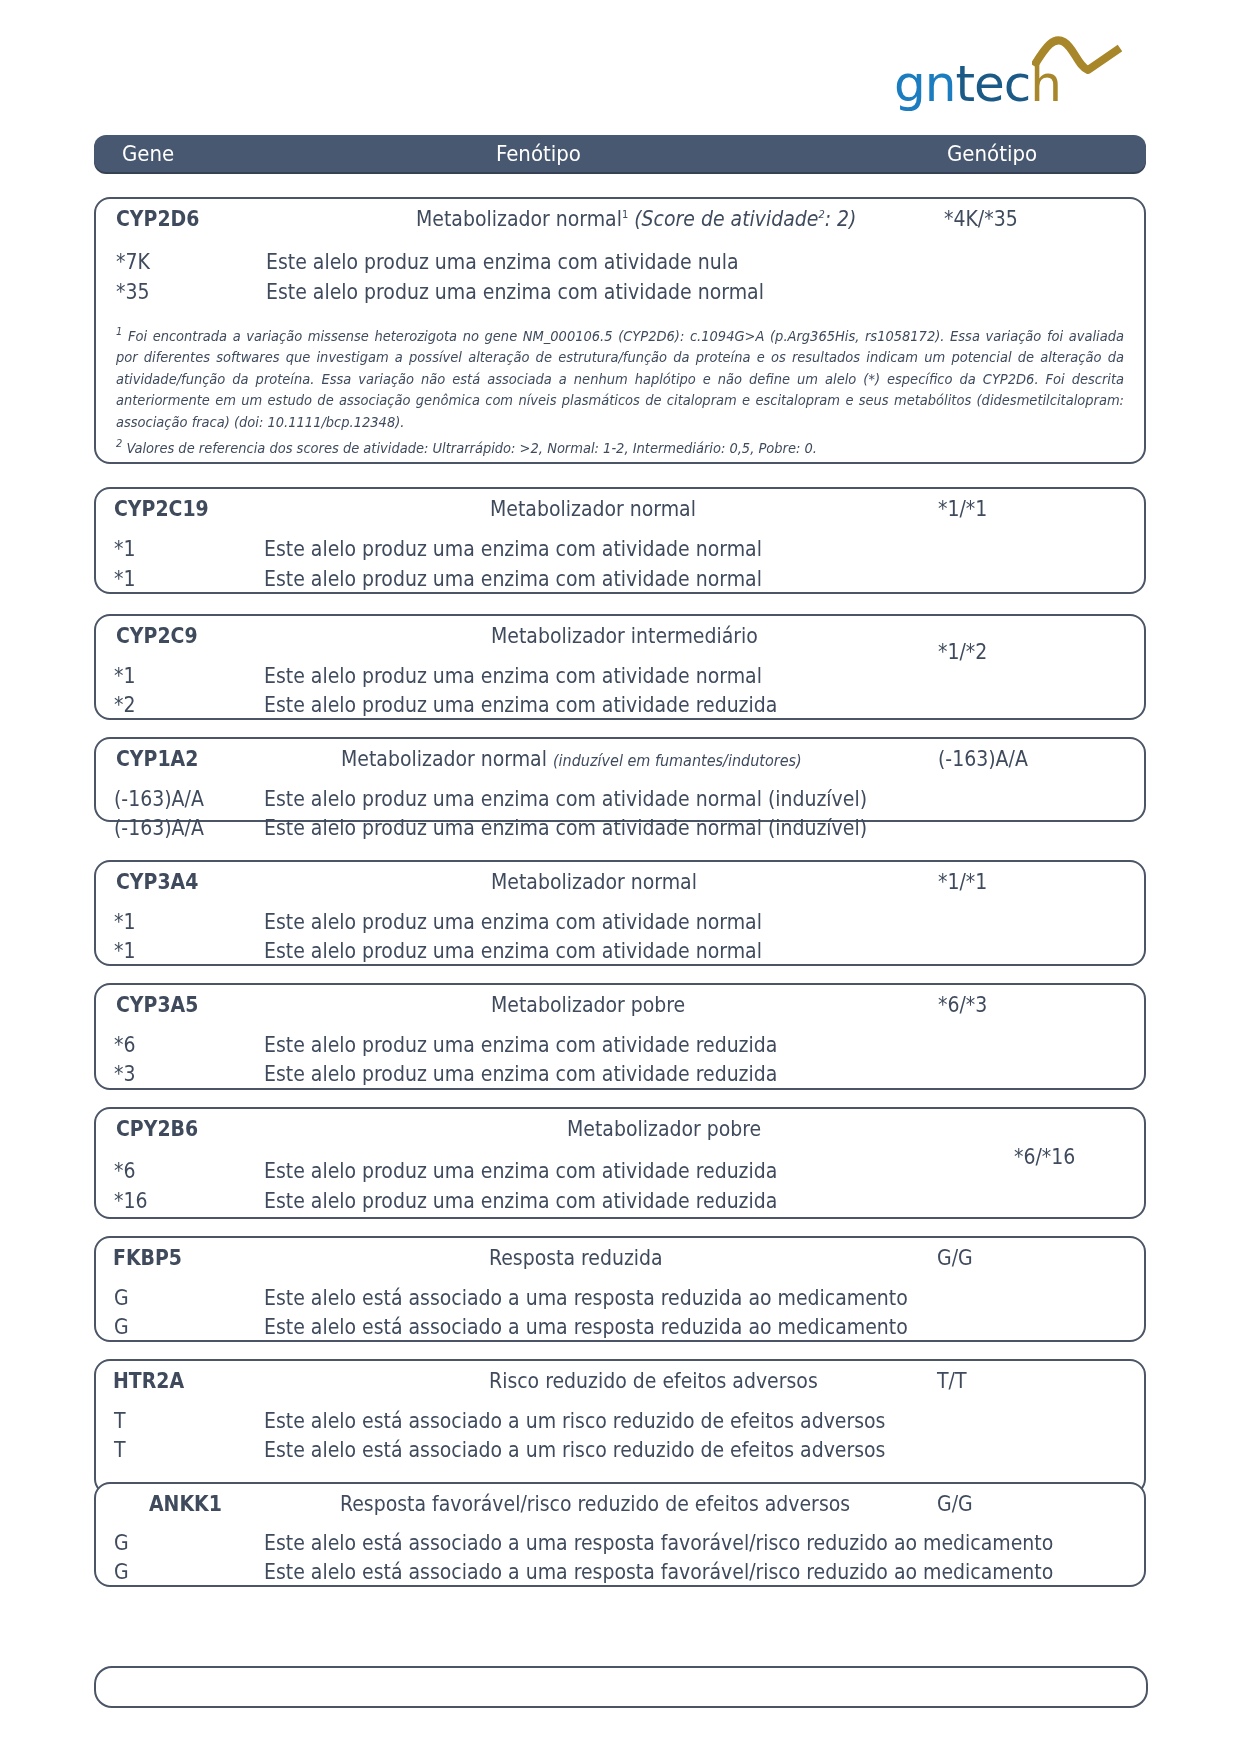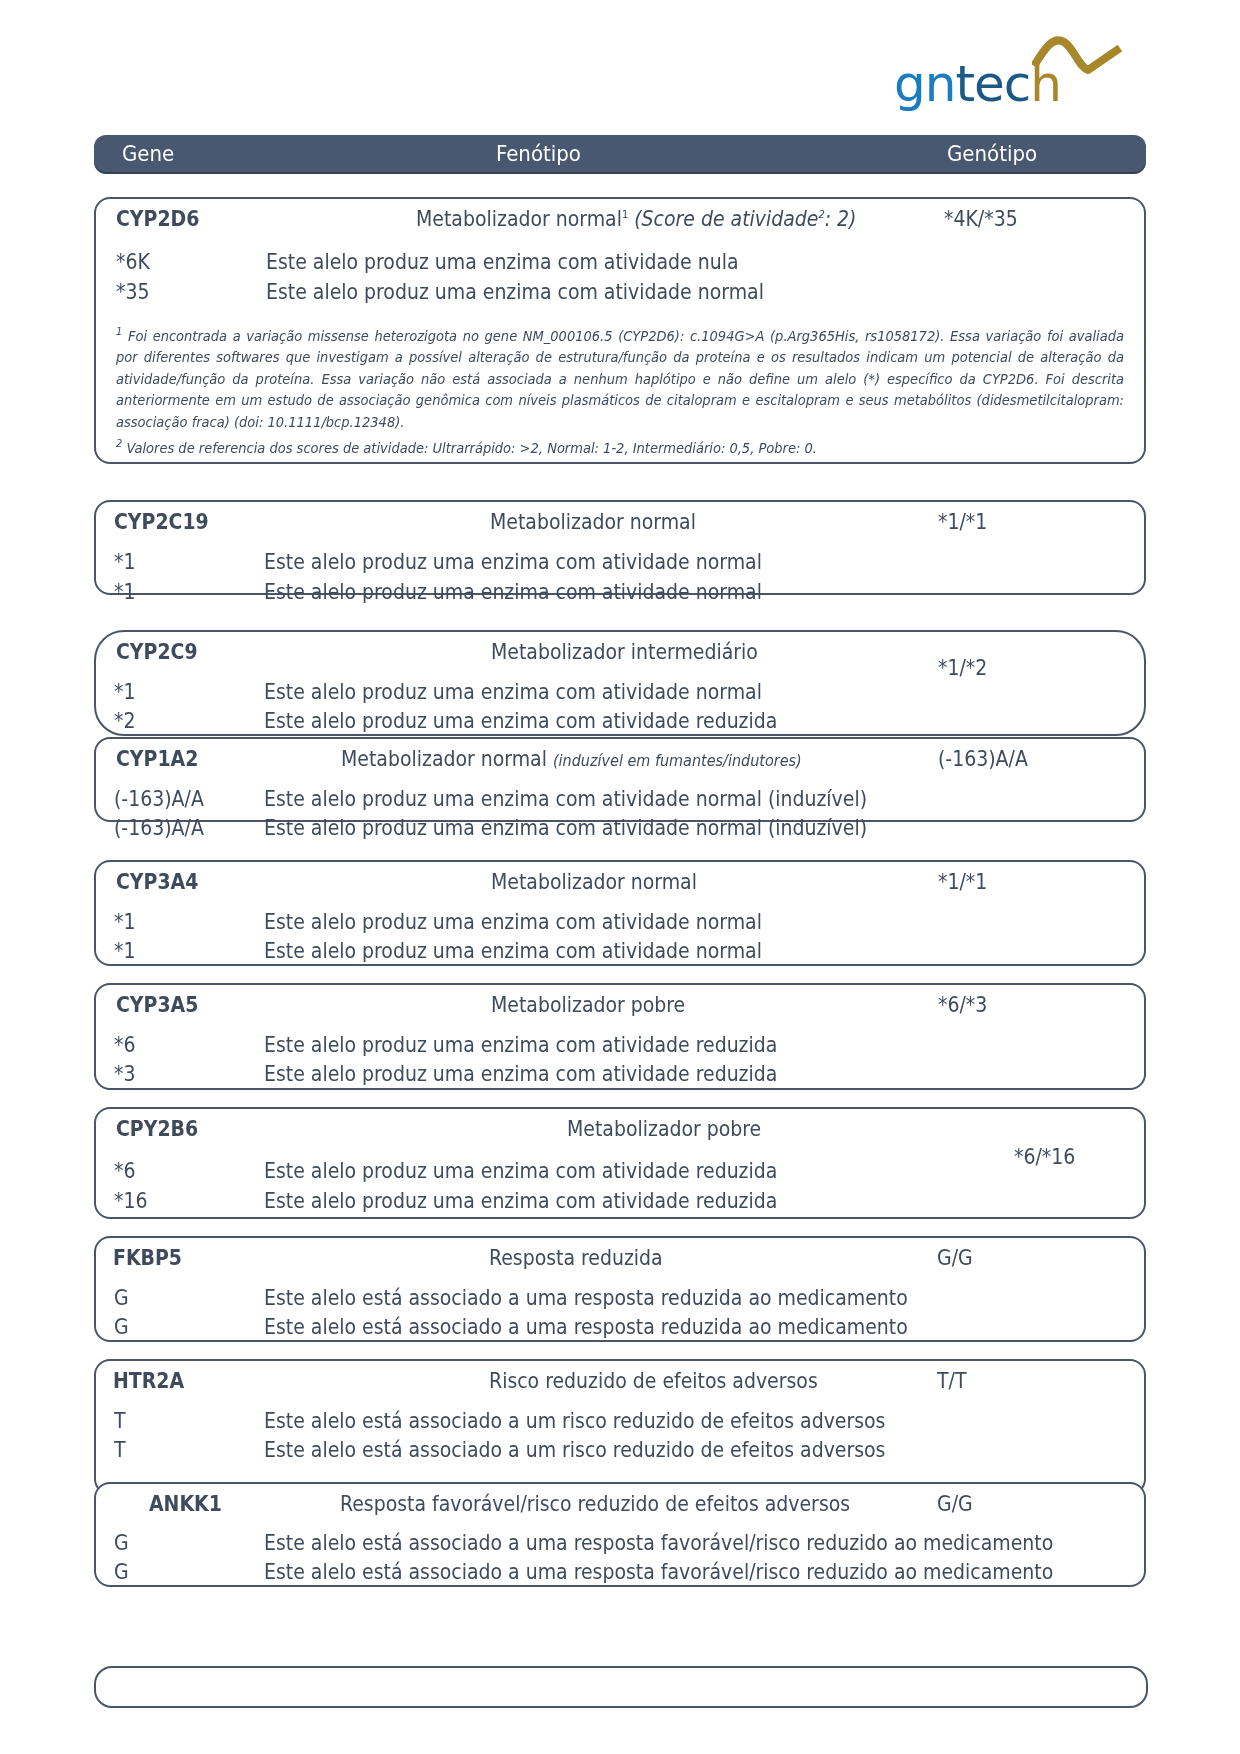--- a/index.html
+++ b/index.html
@@ -67,35 +67,35 @@
 <div class="header-bar">
   <span style="left:20px">Gene</span>
   <span style="left:394px">Fenótipo</span>
   <span style="left:845px">Genótipo</span>
 </div>
 
 <div class="box" style="top:197px;height:267px;">
   <span class="gene" style="left:20px;">CYP2D6</span>
   <span class="pheno" style="left:320px;"><span>Metabolizador normal</span><sup>1</sup> <i><span>(Score de atividade</span><sup>2</sup><span>: 2)</span></i></span>
   <span class="geno" style="left:848px;">*4K/*35</span>
-  <div class="row" style="top:51px;left:20px;"><span class="allele">*6K</span><span>Este alelo produz uma enzima com atividade nula</span></div>
+  <div class="row" style="top:51px;left:20px;"><span class="allele">*7K</span><span>Este alelo produz uma enzima com atividade nula</span></div>
   <div class="row" style="top:81px;left:20px;"><span class="allele">*35</span><span>Este alelo produz uma enzima com atividade normal</span></div>
   <div class="note" style="top:122px;"><sup>1</sup> <span>Foi encontrada a variação missense heterozigota no gene NM_000106.5 (CYP2D6): c.1094G&gt;A (p.Arg365His, rs1058172). Essa variação foi avaliada por diferentes softwares que investigam a possível alteração de estrutura/função da proteína e os resultados indicam um potencial de alteração da atividade/função da proteína. Essa variação não está associada a nenhum haplótipo e não define um alelo (*) específico da CYP2D6. Foi descrita anteriormente em um estudo de associação genômica com níveis plasmáticos de citalopram e escitalopram e seus metabólitos (didesmetilcitalopram: associação fraca) (doi: 10.1111/bcp.12348).</span></div>
   <div class="note" style="top:234px;"><sup>2</sup> <span>Valores de referencia dos scores de atividade: Ultrarrápido: &gt;2, Normal: 1-2, Intermediário: 0,5, Pobre: 0.</span></div>
 </div>
 
-<div class="box" style="top:500px;height:95px;">
+<div class="box" style="top:487px;height:107px;">
   <span class="gene" style="left:18px;">CYP2C19</span>
   <span class="pheno" style="left:394px;">Metabolizador normal</span>
   <span class="geno" style="left:842px;">*1/*1</span>
   <div class="row" style="top:48px;"><span class="allele">*1</span><span>Este alelo produz uma enzima com atividade normal</span></div>
   <div class="row" style="top:78px;"><span class="allele">*1</span><span>Este alelo produz uma enzima com atividade normal</span></div>
 </div>
 
-<div class="box" style="top:630px;height:106px;border-radius:30px;">
+<div class="box" style="top:614px;height:106px;">
   <span class="gene">CYP2C9</span>
   <span class="pheno" style="left:395px;">Metabolizador intermediário</span>
   <span class="geno" style="left:842px;margin-top:16px;">*1/*2</span>
   <div class="row" style="top:48px;"><span class="allele">*1</span><span>Este alelo produz uma enzima com atividade normal</span></div>
   <div class="row" style="top:77px;"><span class="allele">*2</span><span>Este alelo produz uma enzima com atividade reduzida</span></div>
 </div>
 
 <div class="box" style="top:737px;height:85px;">
   <span class="gene">CYP1A2</span>
   <span class="pheno" style="left:245px;"><span>Metabolizador normal</span> <i class="small">(induzível em fumantes/indutores)</i></span>

